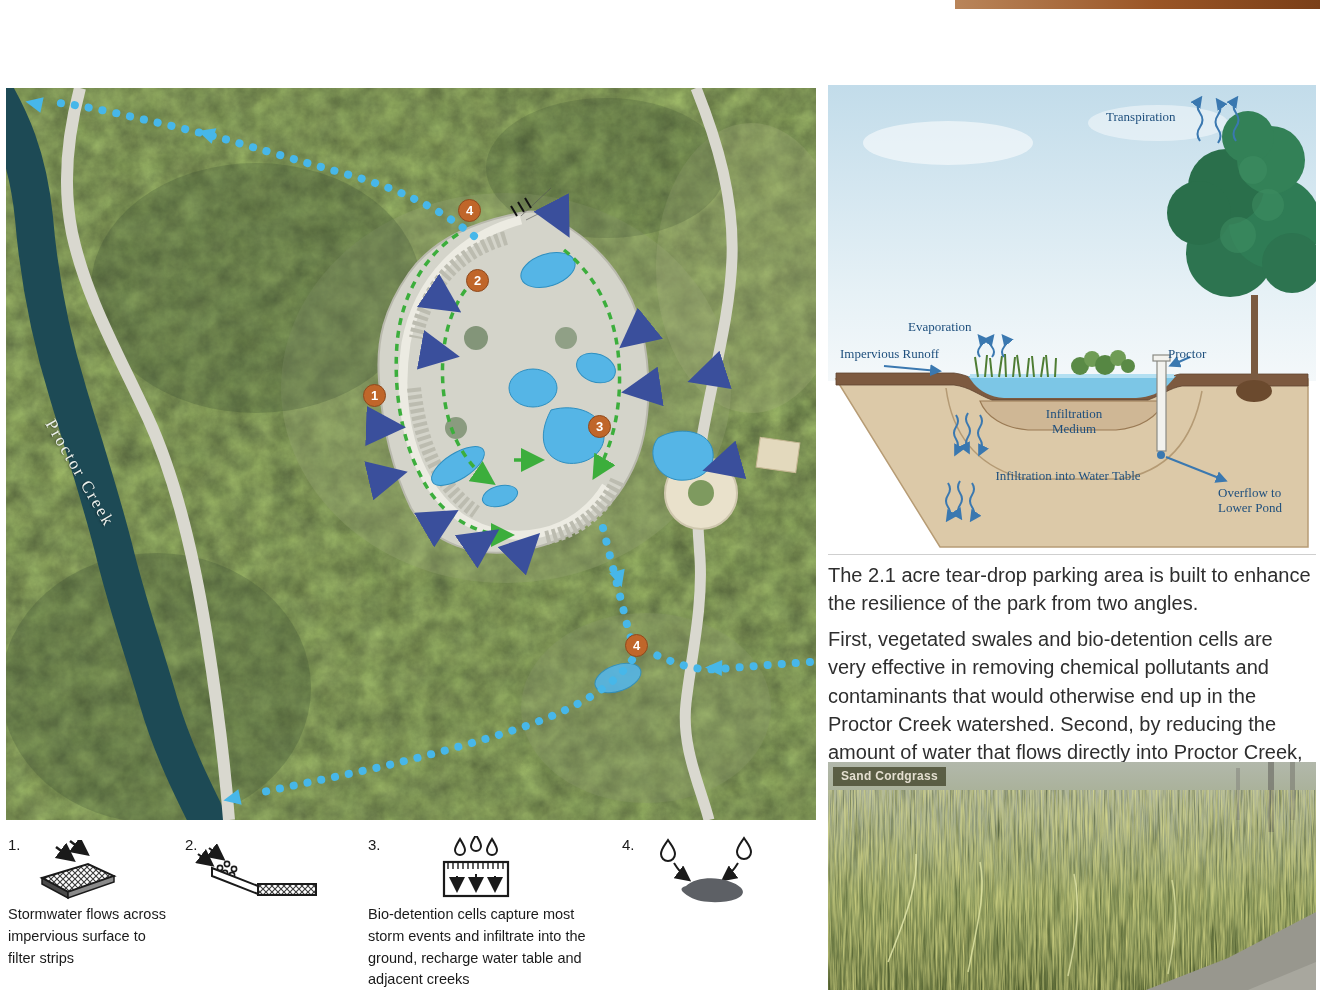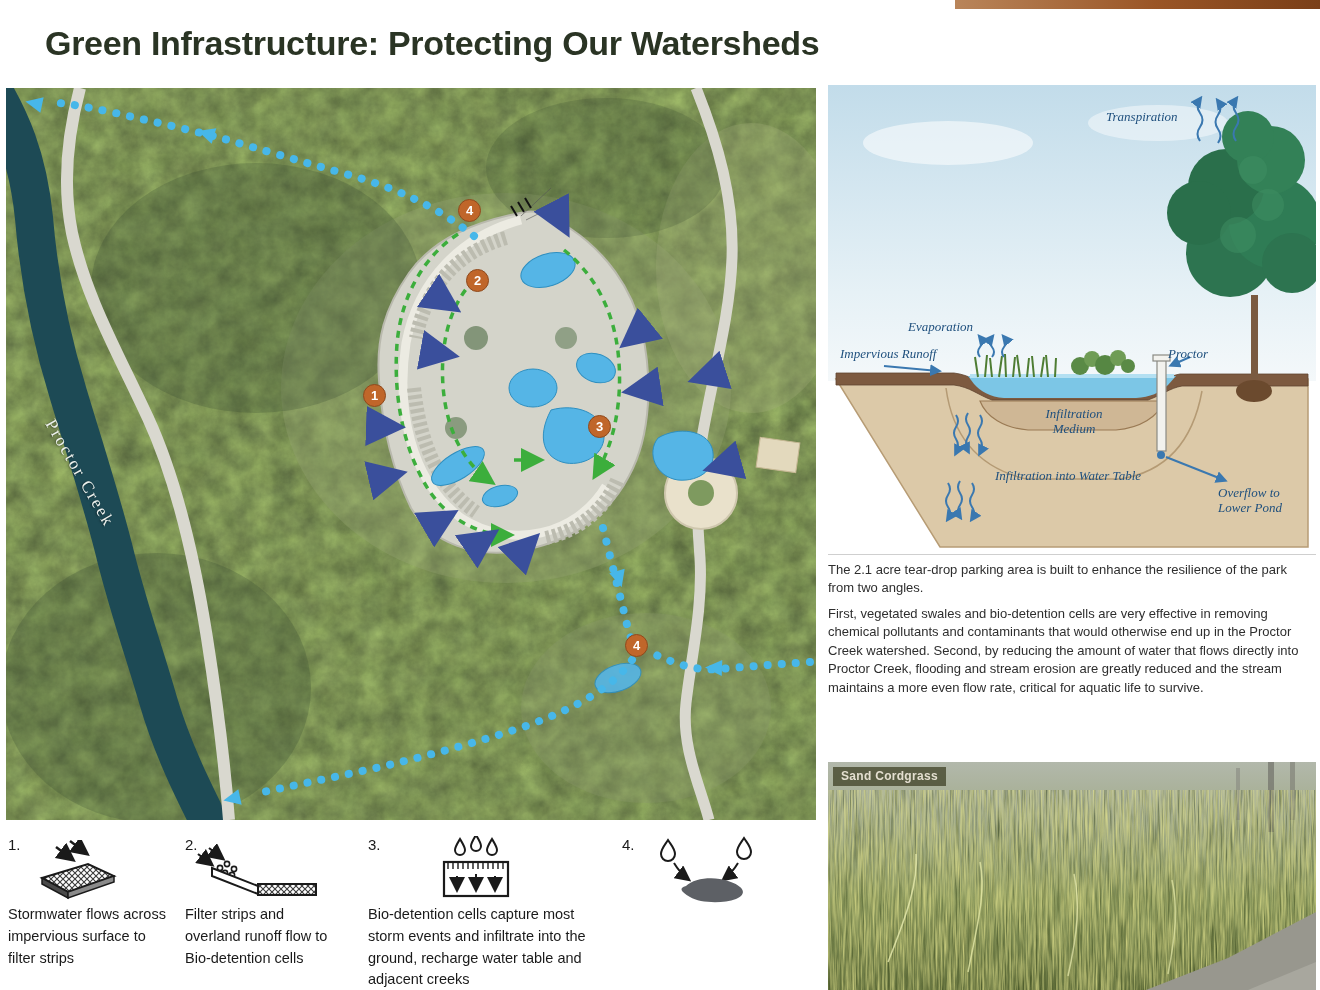--- a/index.html
+++ b/index.html
@@ -15,39 +15,38 @@
   .creek-label { position:absolute; left:52px; top:328px; color:#eef2ee;
                  font-family:"Liberation Serif", serif; font-size:17px; letter-spacing:2px;
                  transform:rotate(60deg); transform-origin:left top; white-space:nowrap;
                  text-shadow:0 1px 2px rgba(0,0,0,.55); }
   .marker { position:absolute; width:23px; height:23px; border-radius:50%;
             background:#c0662a; border:1px solid #8f4a1d; color:#fff; font-size:13px; font-weight:bold;
             display:flex; align-items:center; justify-content:center; }
   .cs { position:absolute; left:828px; top:85px; width:488px; height:470px; border-bottom:1px solid #cfcfcf; background:#fff; }
   .cs svg { display:block; }
   .cs-label { position:absolute; font-family:"Liberation Serif", serif; font-size:13px;
-              color:#1e4f7d; line-height:1.18;font-style:italic; }
+              color:#1e4f7d; line-height:1.18; }
   .desc { position:absolute; left:828px; top:561px; width:488px; color:#2e2e2e;
-          font-size:13px; line-height:1.42; }
+          font-size:20px; line-height:1.42; }
   .desc p + p { margin-top:7px; }
   .photo { position:absolute; left:828px; top:762px; width:488px; height:228px; overflow:hidden; }
   .photo .caption { position:absolute; left:5px; top:5px; background:rgba(72,74,48,.82);
                     color:#e4dfd0; font-weight:bold; font-size:12px; padding:2px 8px 3px; letter-spacing:.3px; }
   .legend { position:absolute; left:0; top:832px; width:824px; height:158px; background:#fff; }
   .lnum { position:absolute; font-size:15px; color:#1a1a1a; }
   .licon { position:absolute; }
   .ltext { position:absolute; font-size:14.5px; color:#1a1a1a; line-height:1.5; }
 </style>
 </head>
 <body>
 
 <div id="page">
 
   <div class="topbar"></div>
-  <h1 class="title">Green Infrastructure: Protecting Our Watersheds</h1>
 
   <div class="map">
     <svg width="810" height="732" viewBox="0 0 810 732">
       <defs>
         <filter id="forest" x="0" y="0" width="100%" height="100%" color-interpolation-filters="sRGB">
           <feTurbulence type="fractalNoise" baseFrequency="0.045" numOctaves="5" seed="11"></feTurbulence>
           <feColorMatrix type="matrix" values="0.10 0.25 0.05 0 0.28  0.10 0.30 0.05 0 0.34  0.05 0.15 0.05 0 0.20  0 0 0 0 1"></feColorMatrix>
         </filter>
         <marker id="navA" markerWidth="8" markerHeight="8" refX="6" refY="4" orient="auto">
             <path d="M0 0 L8 4 L0 8 Z" fill="#3a4f9c"></path>
@@ -312,21 +311,20 @@
           <circle cx="26" cy="24" r="2.6"></circle>
             <circle cx="33" cy="20" r="2.6"></circle>
             <circle cx="40" cy="25" r="2.6"></circle>
           <circle cx="31" cy="29" r="2.6"></circle>
             <circle cx="38" cy="31" r="2.6"></circle>
         </g>
         <polygon points="18,24 64,42 64,50 18,32" fill="#fff" stroke="#1a1a1a" stroke-width="2"></polygon>
         <rect x="64" y="40" width="58" height="11" fill="url(#xh2)" stroke="#1a1a1a" stroke-width="2"></rect>
       </svg>
     </span>
-    <p class="ltext" style="left:185px;top:72px;width:158px">Filter strips and overland runoff flow to Bio-detention cells</p>
 
     <span class="lnum" style="left:368px;top:4px">3.</span>
     <span class="licon" style="left:436px;top:4px">
       <svg width="80" height="64" viewBox="0 0 80 64">
         <defs>
           <marker id="ab3" markerWidth="8" markerHeight="8" refX="6" refY="4" orient="auto">
               <path d="M0 0 L8 4 L0 8 Z" fill="#1a1a1a"></path>
             </marker>
         </defs>
         <g fill="#fff" stroke="#1a1a1a" stroke-width="2">

